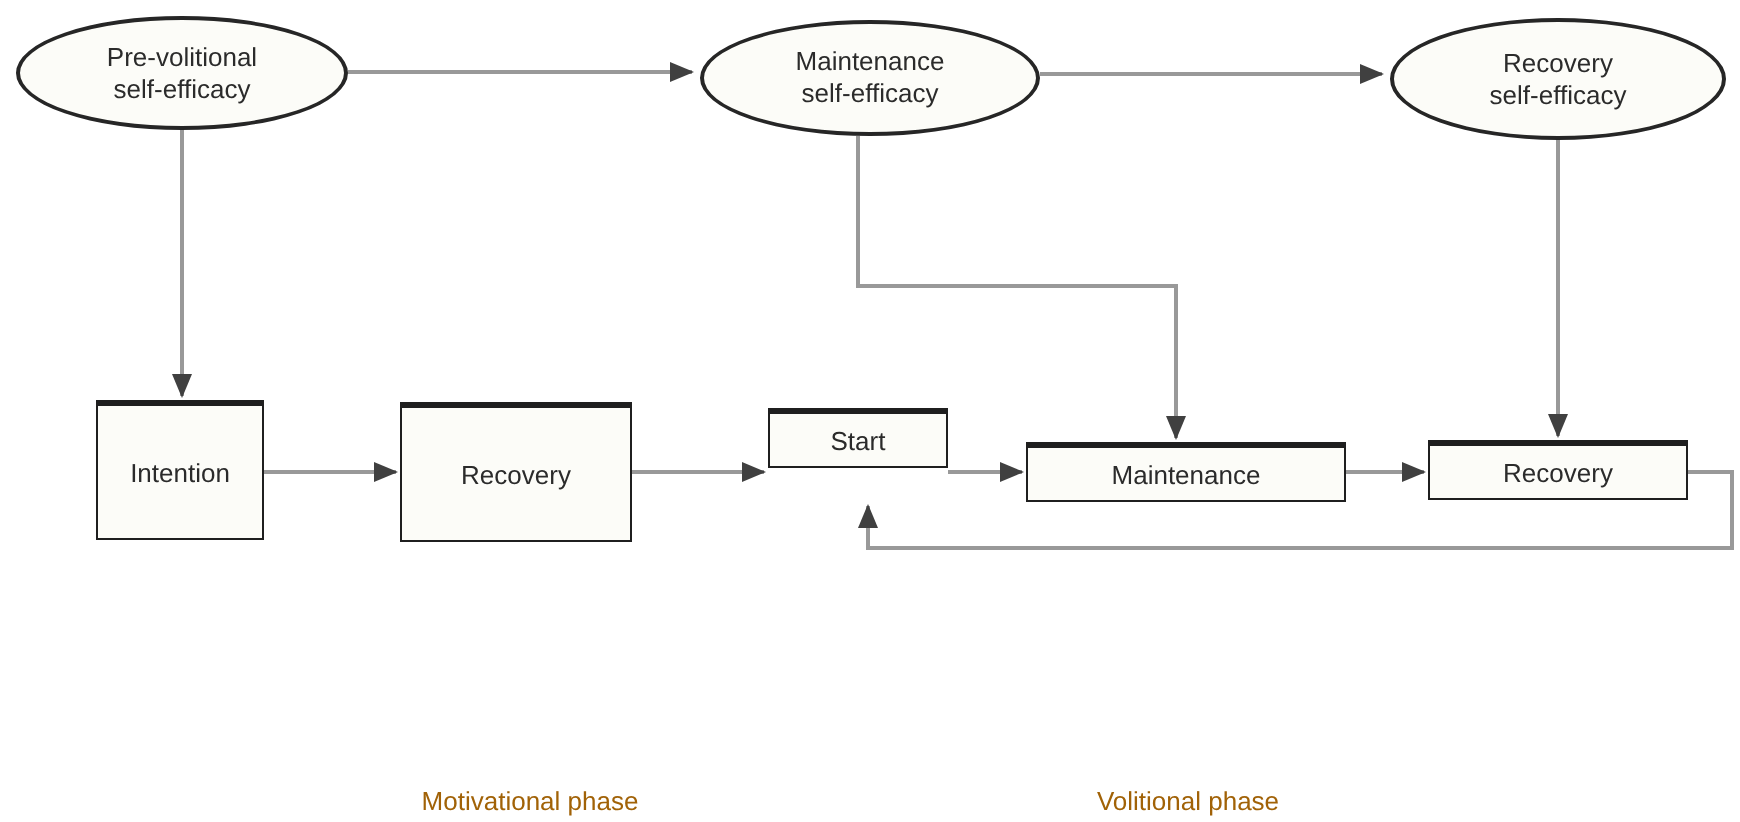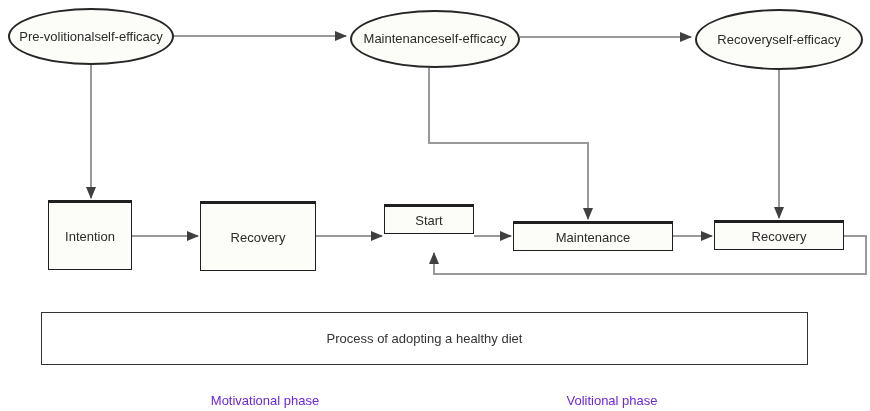--- a/index.html
+++ b/index.html
@@ -23,21 +23,21 @@
     width: 870px;
     height: 411px;
   }
   .ellipse-node {
     position: absolute;
     box-sizing: border-box;
     border: 2px solid #262626;
     border-radius: 50%;
     background: #fcfcf8;
     display: flex;
-    flex-direction: row;
+    flex-direction: column;
     align-items: center;
     justify-content: center;
     text-align: center;
     font-size: 13px;
     line-height: 16px;
   }
   .box-node {
     position: absolute;
     box-sizing: border-box;
     border: 1.5px solid #1f1f1f;
@@ -62,32 +62,32 @@
     align-items: center;
     justify-content: center;
     font-size: 13px;
     color: #333333;
   }
   .phase-label {
     position: absolute;
     width: 220px;
     text-align: center;
     font-size: 13px;
-    color: #6d28d9;
+    color: #a16207;
   }
   #node-ellipse-1 { left: 8px;   top: 8px;  width: 166px; height: 57px; }
   #node-ellipse-2 { left: 350px; top: 10px; width: 170px; height: 58px; }
   #node-ellipse-3 { left: 695px; top: 9px;  width: 168px; height: 61px; }
   #node-intention   { left: 48px;  top: 200px; width: 84px;  height: 70px; }
   #node-planning    { left: 200px; top: 201px; width: 116px; height: 70px; }
   #node-start       { left: 384px; top: 204px; width: 90px;  height: 30px; }
   #node-maintenance { left: 513px; top: 221px; width: 160px; height: 30px; }
   #node-recovery    { left: 714px; top: 220px; width: 130px; height: 30px; }
   #label-motivational { left: 155px; top: 393px; }
-  #label-volitional   { left: 502px; top: 393px; }
+  #label-volitional   { left: 484px; top: 393px; }
   .connector {
     fill: none;
     stroke: #999999;
     stroke-width: 2;
   }
 </style>
 </head>
 <body>
 
 <div id="canvas">
@@ -132,23 +132,20 @@
   <div id="node-start" class="box-node">
     <span>Start</span>
   </div>
   <div id="node-maintenance" class="box-node">
     <span>Maintenance</span>
   </div>
   <div id="node-recovery" class="box-node">
     <span>Recovery</span>
   </div>
 
-  <div class="caption-box">
-    <span>Process of adopting a healthy diet</span>
-  </div>
 
   <div id="label-motivational" class="phase-label">
     <span>Motivational phase</span>
   </div>
   <div id="label-volitional" class="phase-label">
     <span>Volitional phase</span>
   </div>
 
 </div>
 

